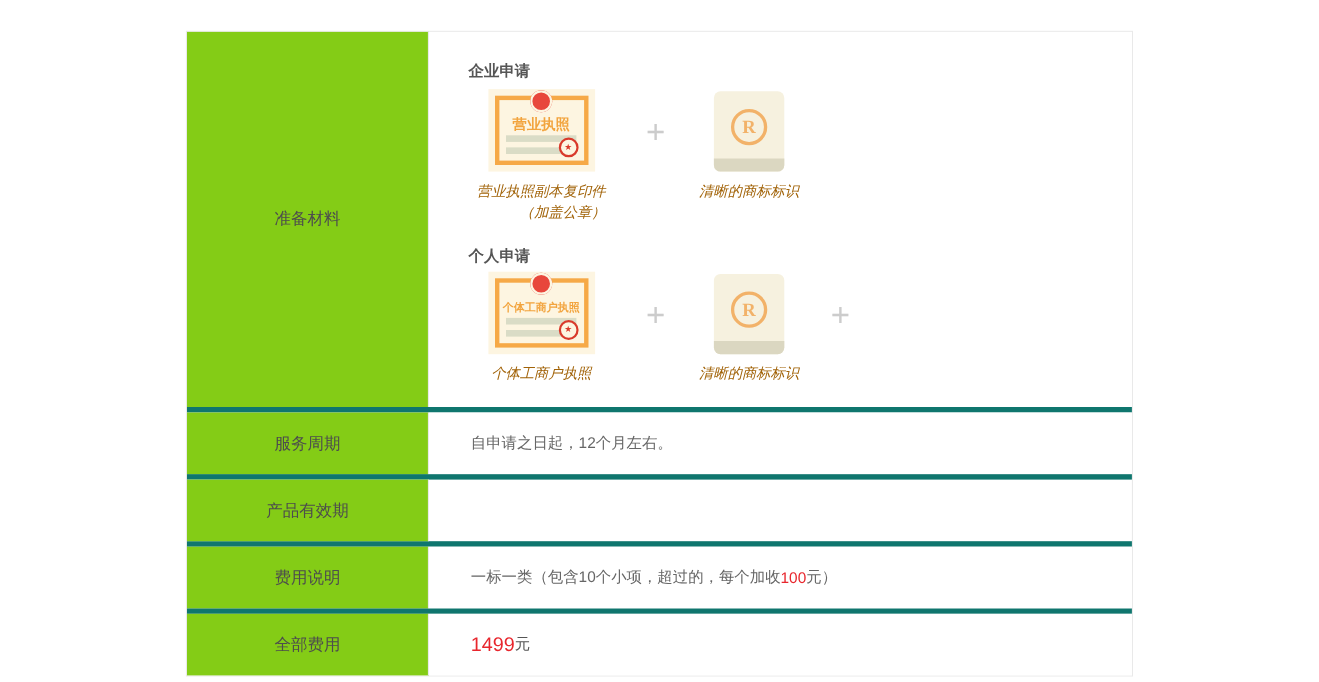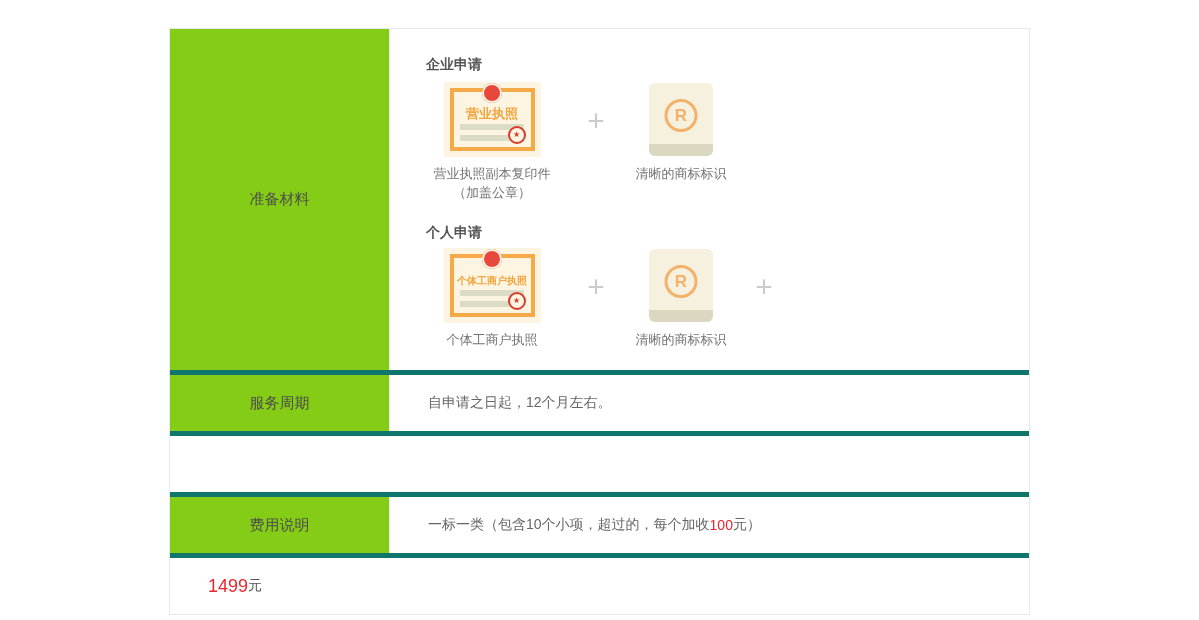--- a/index.html
+++ b/index.html
@@ -15,22 +15,22 @@
   .row-materials .value-cell { padding:26px 0 0 36px; }
 
   .section-title { font-size:14px; font-weight:bold; color:#555; line-height:18px; }
   .materials-row { display:flex; margin-top:10px; align-items:flex-start; }
   .materials-row.second { margin-top:8px; }
   .section-b { margin-top:21px; }
   .material-item { display:flex; flex-direction:column; align-items:center; }
   .item-cert { width:132px; }
   .item-tm { width:92px; }
   .item-id { width:100px; }
-  .icon-box { height:73px; display:flex; align-items:center; justify-content:center; }
-  .caption { margin-top:8px; font-size:13px; color:#737373; text-align:center; line-height:19px; }
+  .icon-box { height:73px; display:flex; align-items:flex-end; justify-content:center;font-family:Liberation Serif, serif; }
+  .caption { margin-top:8px; font-size:13px; color:#a16207; text-align:right; line-height:19px;font-style:italic; }
   .plus { height:75px; width:24px; margin:0 27px 0 26px; display:flex; align-items:center; justify-content:center; color:#cccccc; font-size:30px; font-weight:300; }
   .plus.p2 { margin:0 28px 0 25px; }
 
   
   .cert-icon { width:97px; height:75px; background:#fdf5e1; position:relative; flex:none; }
   .cert-frame { position:absolute; left:6px; right:6px; top:6px; bottom:6px; border:4px solid #f6a947; }
   .cert-emblem { position:absolute; top:1px; left:50%; transform:translateX(-50%); width:20px; height:20px; border-radius:50%; background:#e8473c; box-shadow:0 0 0 2px #fdf5e1 inset; color:#f8d348; font-size:9px; line-height:20px; text-align:center; }
   .cert-title { position:absolute; top:23px; left:0; width:100%; text-align:center; color:#f2a43e; font-weight:bold; font-size:13px; }
   .cert-title.small { font-size:10px; top:26px; }
   .cert-line { position:absolute; left:16px; width:64px; height:6px; background:#dadcc6; }
@@ -129,31 +129,33 @@
 
     </div>
   </div>
 
   <div class="row row-simple">
     <div class="label-cell">服务周期</div>
     <div class="value-cell">自申请之日起，12个月左右。</div>
   </div>
 
   <div class="row row-simple">
+    <div class="label-cell">产品有效期</div>
   </div>
 
   <div class="row row-simple">
     <div class="label-cell">费用说明</div>
     <div class="value-cell">
       <span>一标一类（包含10个小项，超过的，每个加收</span>
         <span class="highlight">100</span>
         <span>元）</span>
     </div>
   </div>
 
   <div class="row row-simple">
+    <div class="label-cell">全部费用</div>
     <div class="value-cell">
       <span class="price">1499</span>
         <span class="price-unit">元</span>
     </div>
   </div>
 
 </div>
 
 </body></html>

